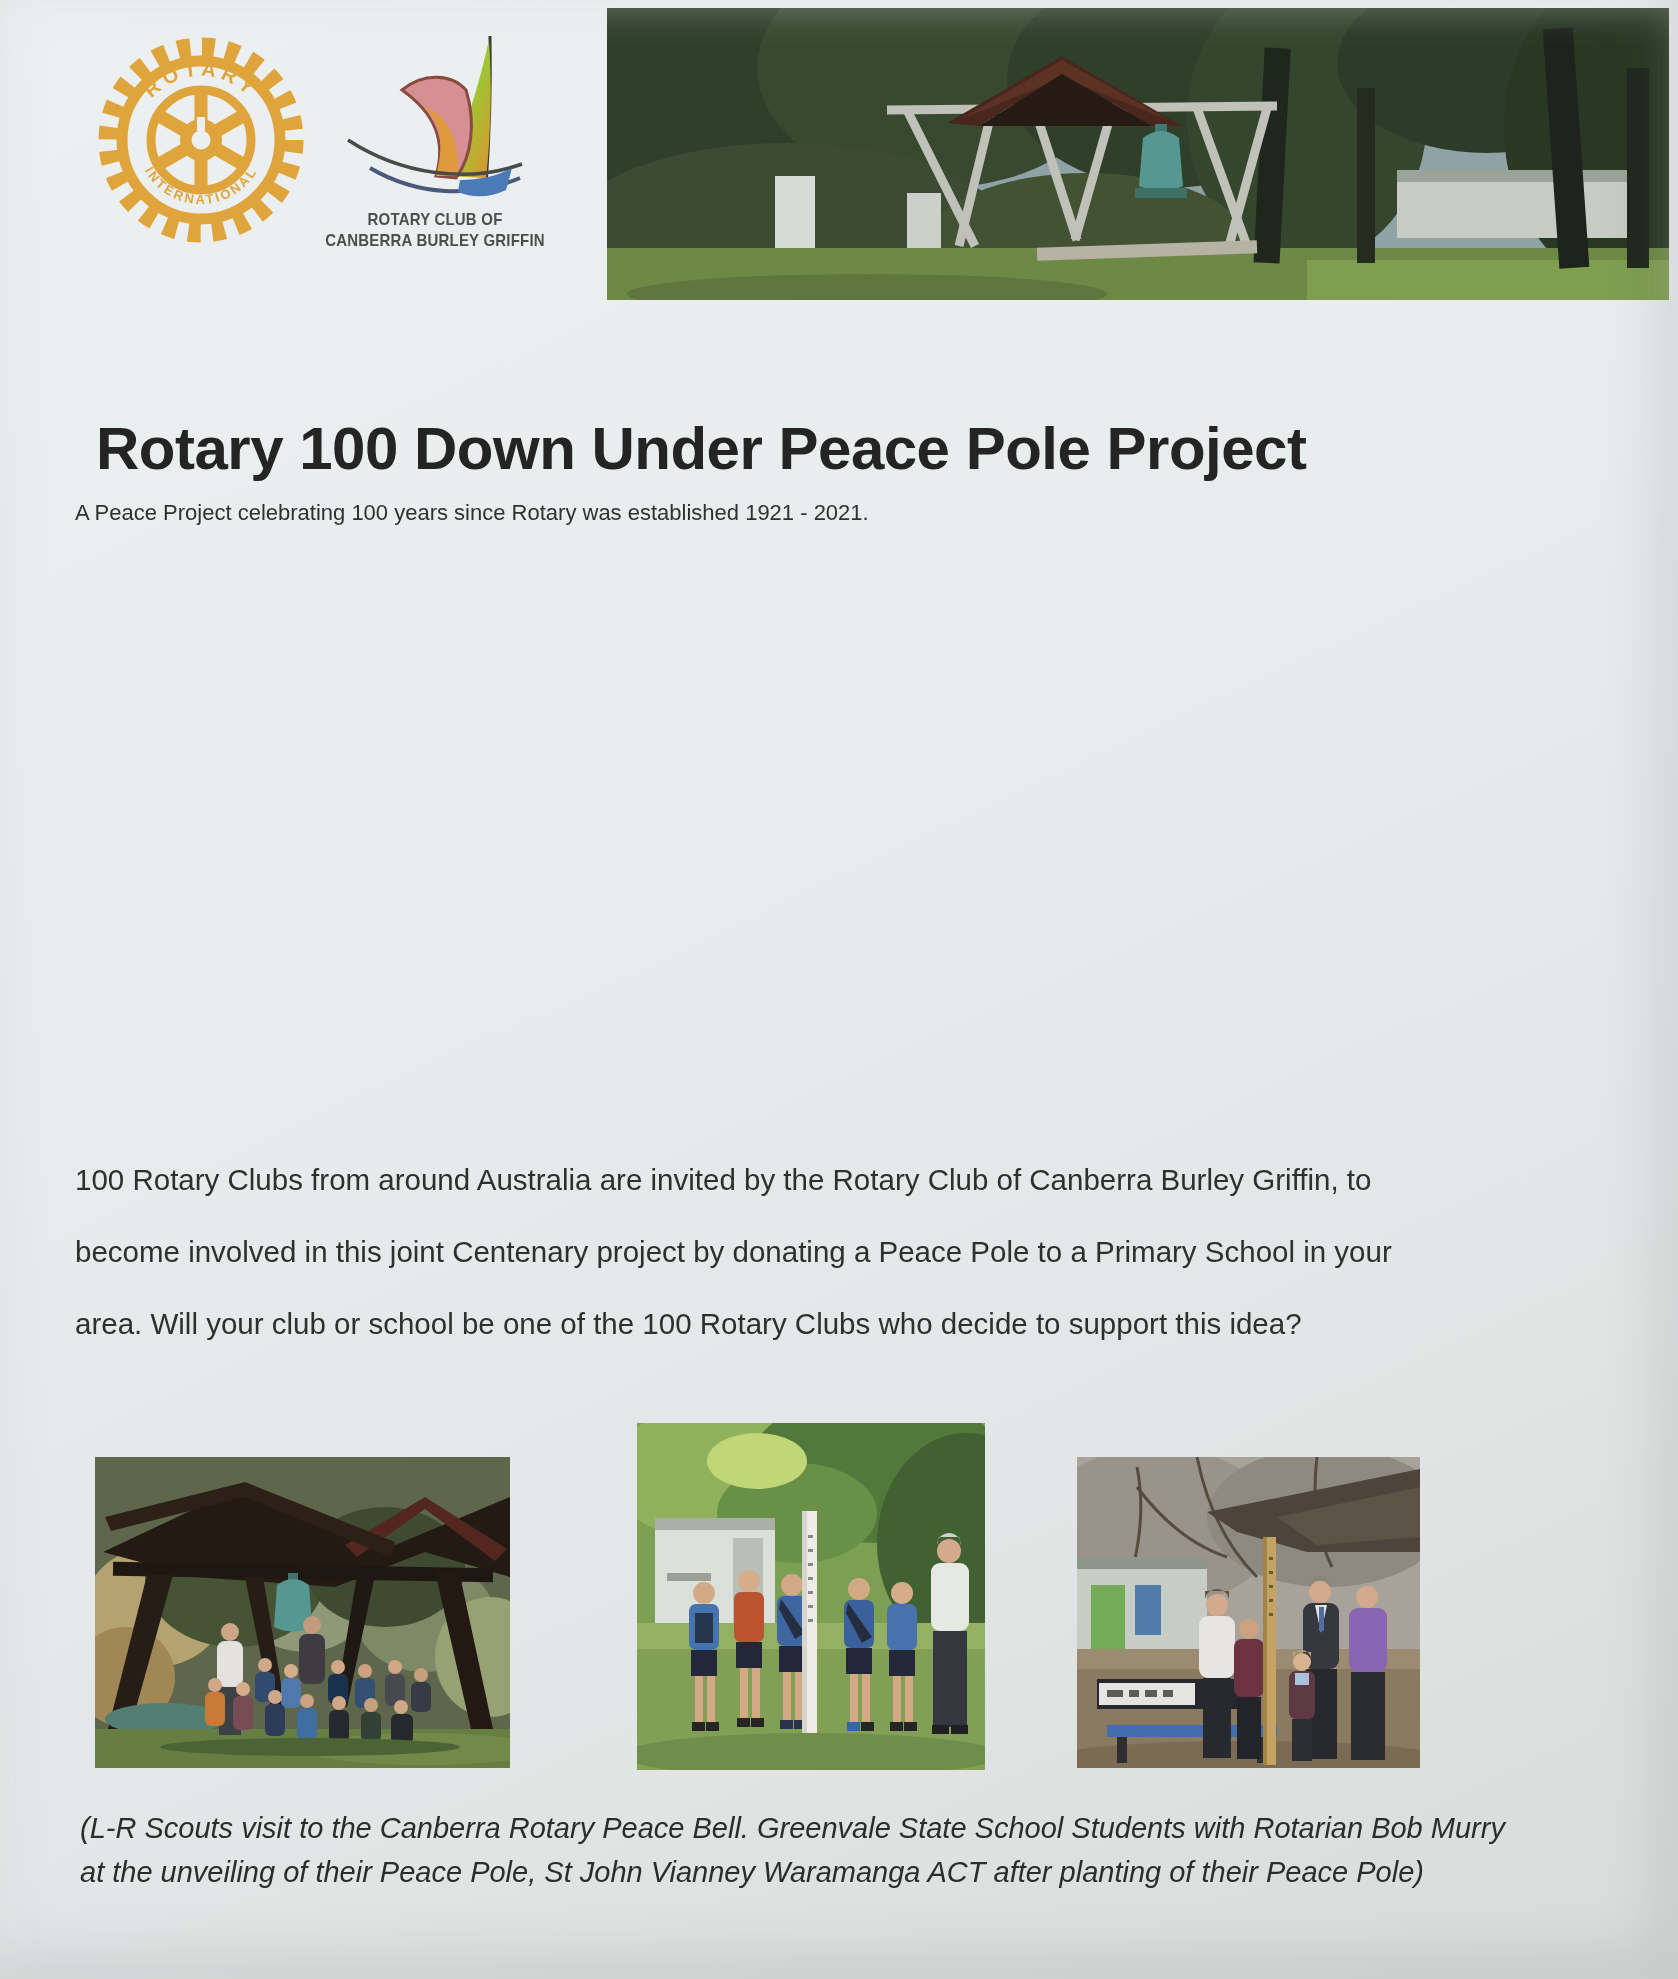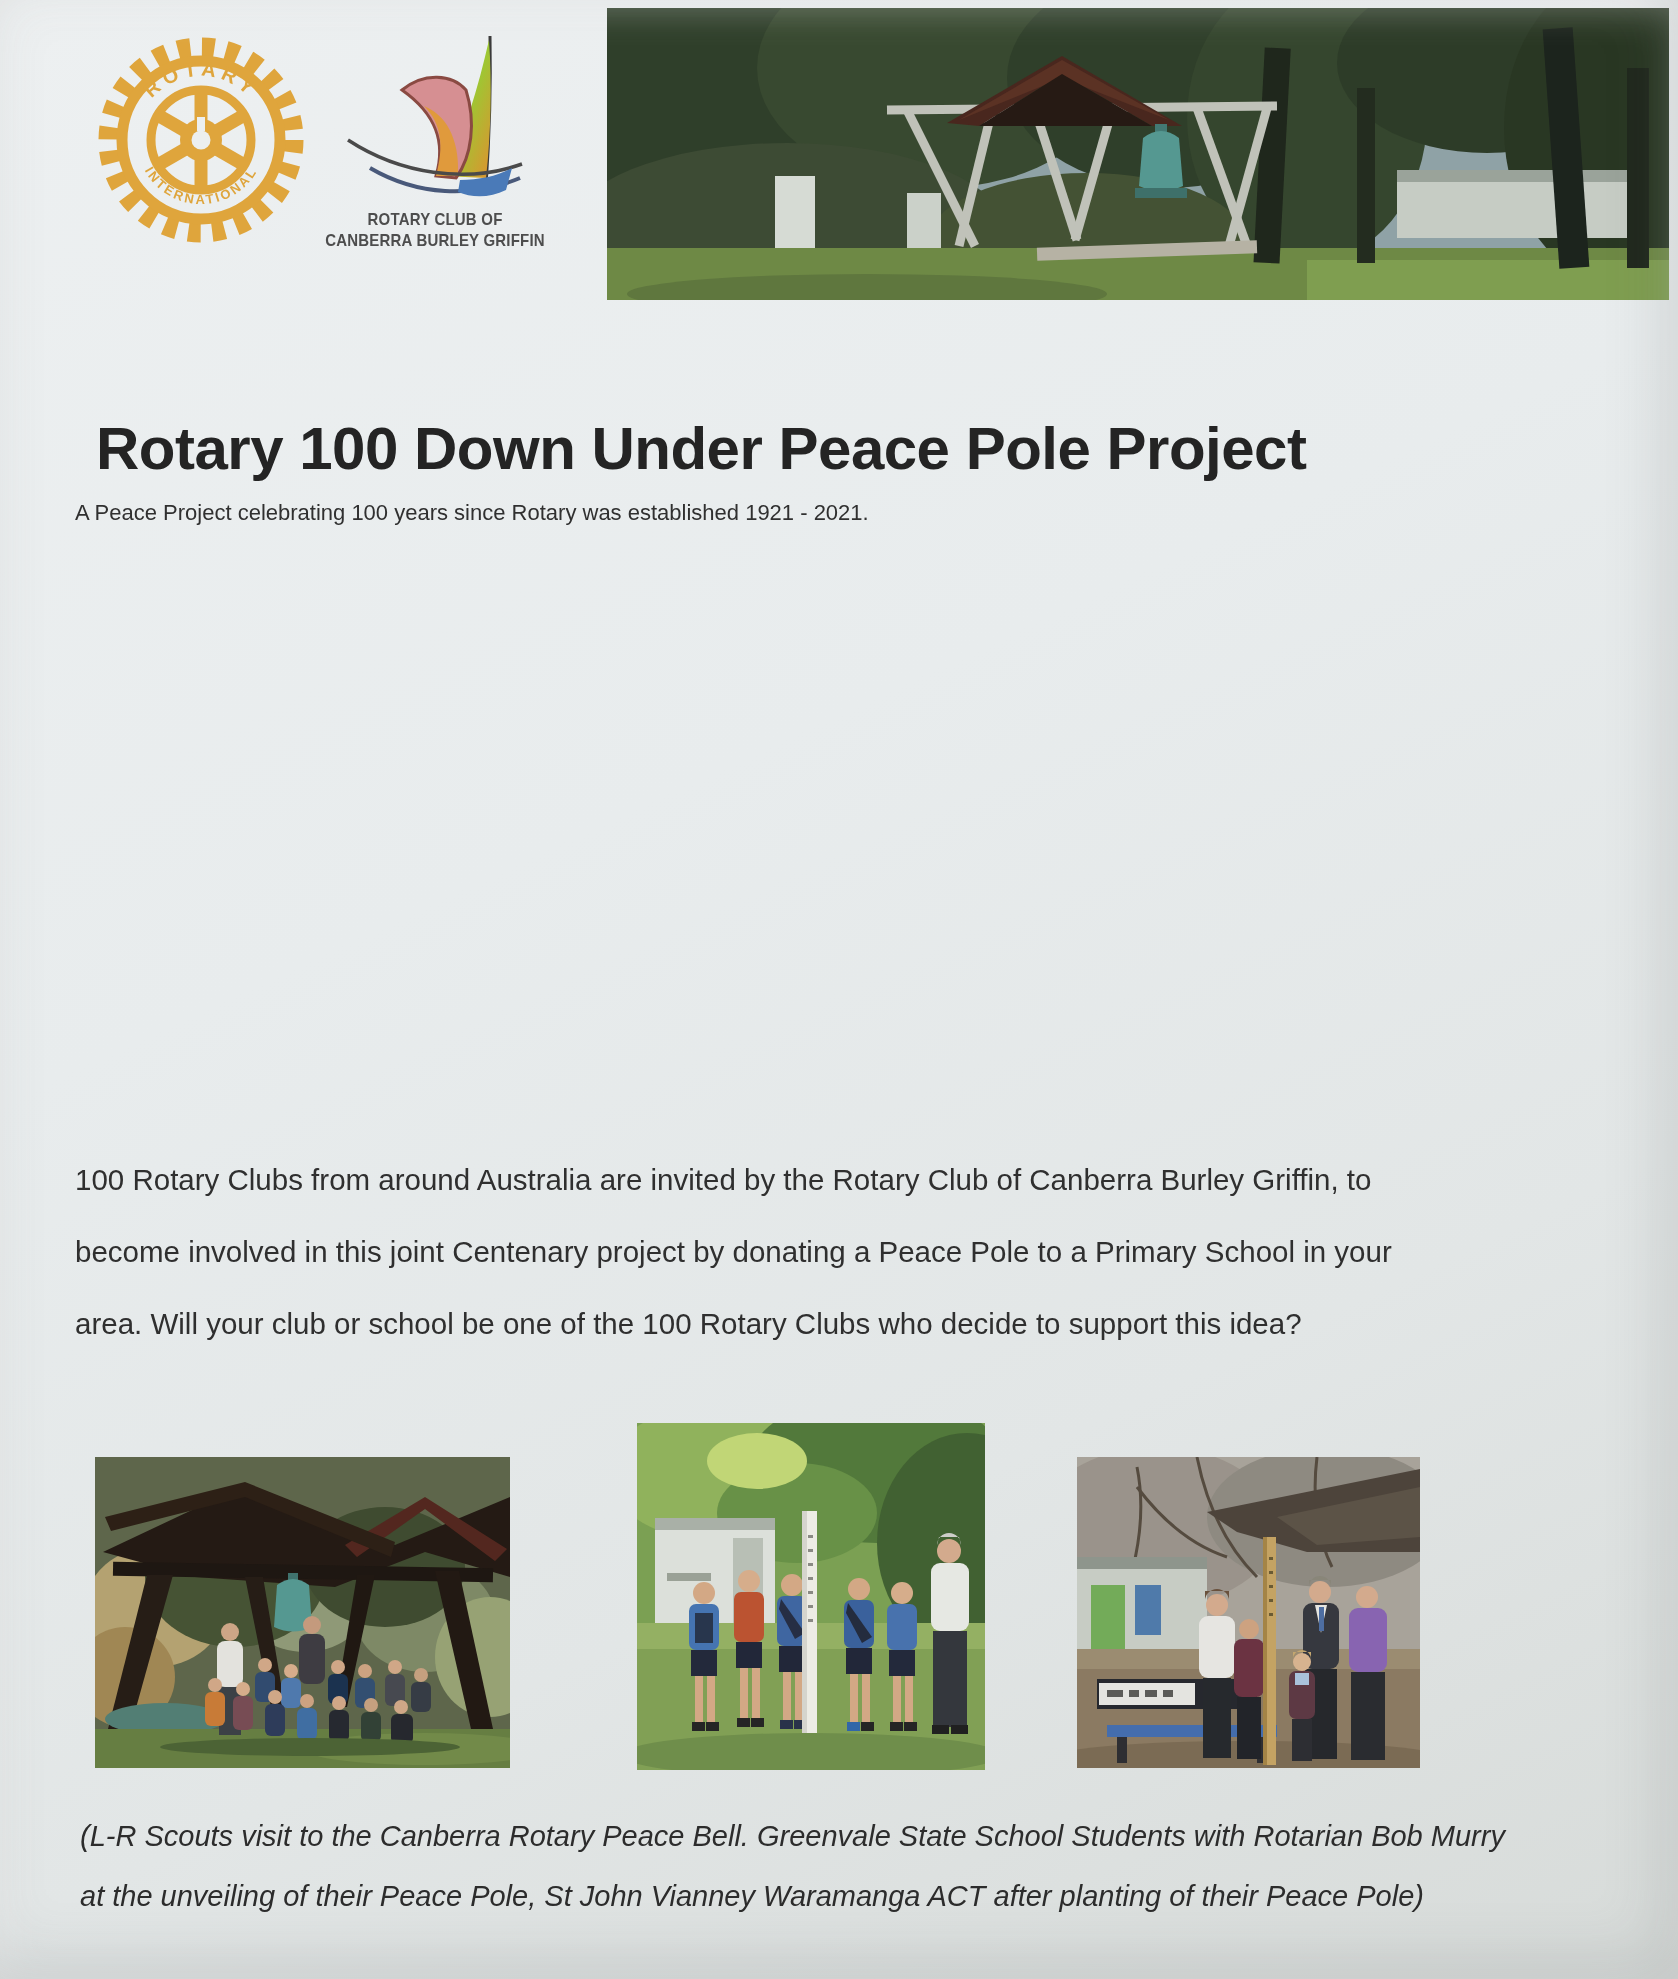--- a/index.html
+++ b/index.html
@@ -22,21 +22,21 @@
     left:298px;top:210px;width:274px;text-align:center;
     font-size:15px;line-height:19px;letter-spacing:.2px;
     color:#4d4d4d;font-weight:bold;transform:scaleY(1.12);
   }
   .h1{left:75px;top:414px;font-size:60px;font-weight:bold;color:#242424;letter-spacing:-.5px;margin-left:21px;}
   .subtitle{left:75px;top:500px;font-size:22px;color:#303030;}
   .h2{left:75px;top:686px;font-size:37px;font-weight:bold;color:#262626;}
   .step{left:75px;top:868px;font-size:44px;font-weight:bold;color:#242424;}
   .h3{left:75px;top:1060px;font-size:32px;font-weight:bold;color:#262626;}
   .para{left:75px;top:1144px;width:1365px;font-size:29.5px;line-height:72px;color:#2f2f2f;}
-  .caption{left:80px;top:1806px;width:1430px;font-style:italic;font-size:29px;line-height:60px;color:#2c2c2c;}
+  .caption{left:80px;top:1806px;width:1430px;font-style:italic;font-size:29px;line-height:44px;color:#2c2c2c;}
   svg text{font-family:"Liberation Sans",sans-serif;}
 </style>
 </head>
 <body>
 
 <div class="page">
 
   <svg class="abs" style="left:85px;top:35px" width="232" height="210" viewBox="0 0 232 210">
     <g fill="none" stroke="#DFA53C">
       <circle cx="116" cy="105" r="92" stroke-width="21" stroke-dasharray="12.5 11.6"></circle>

